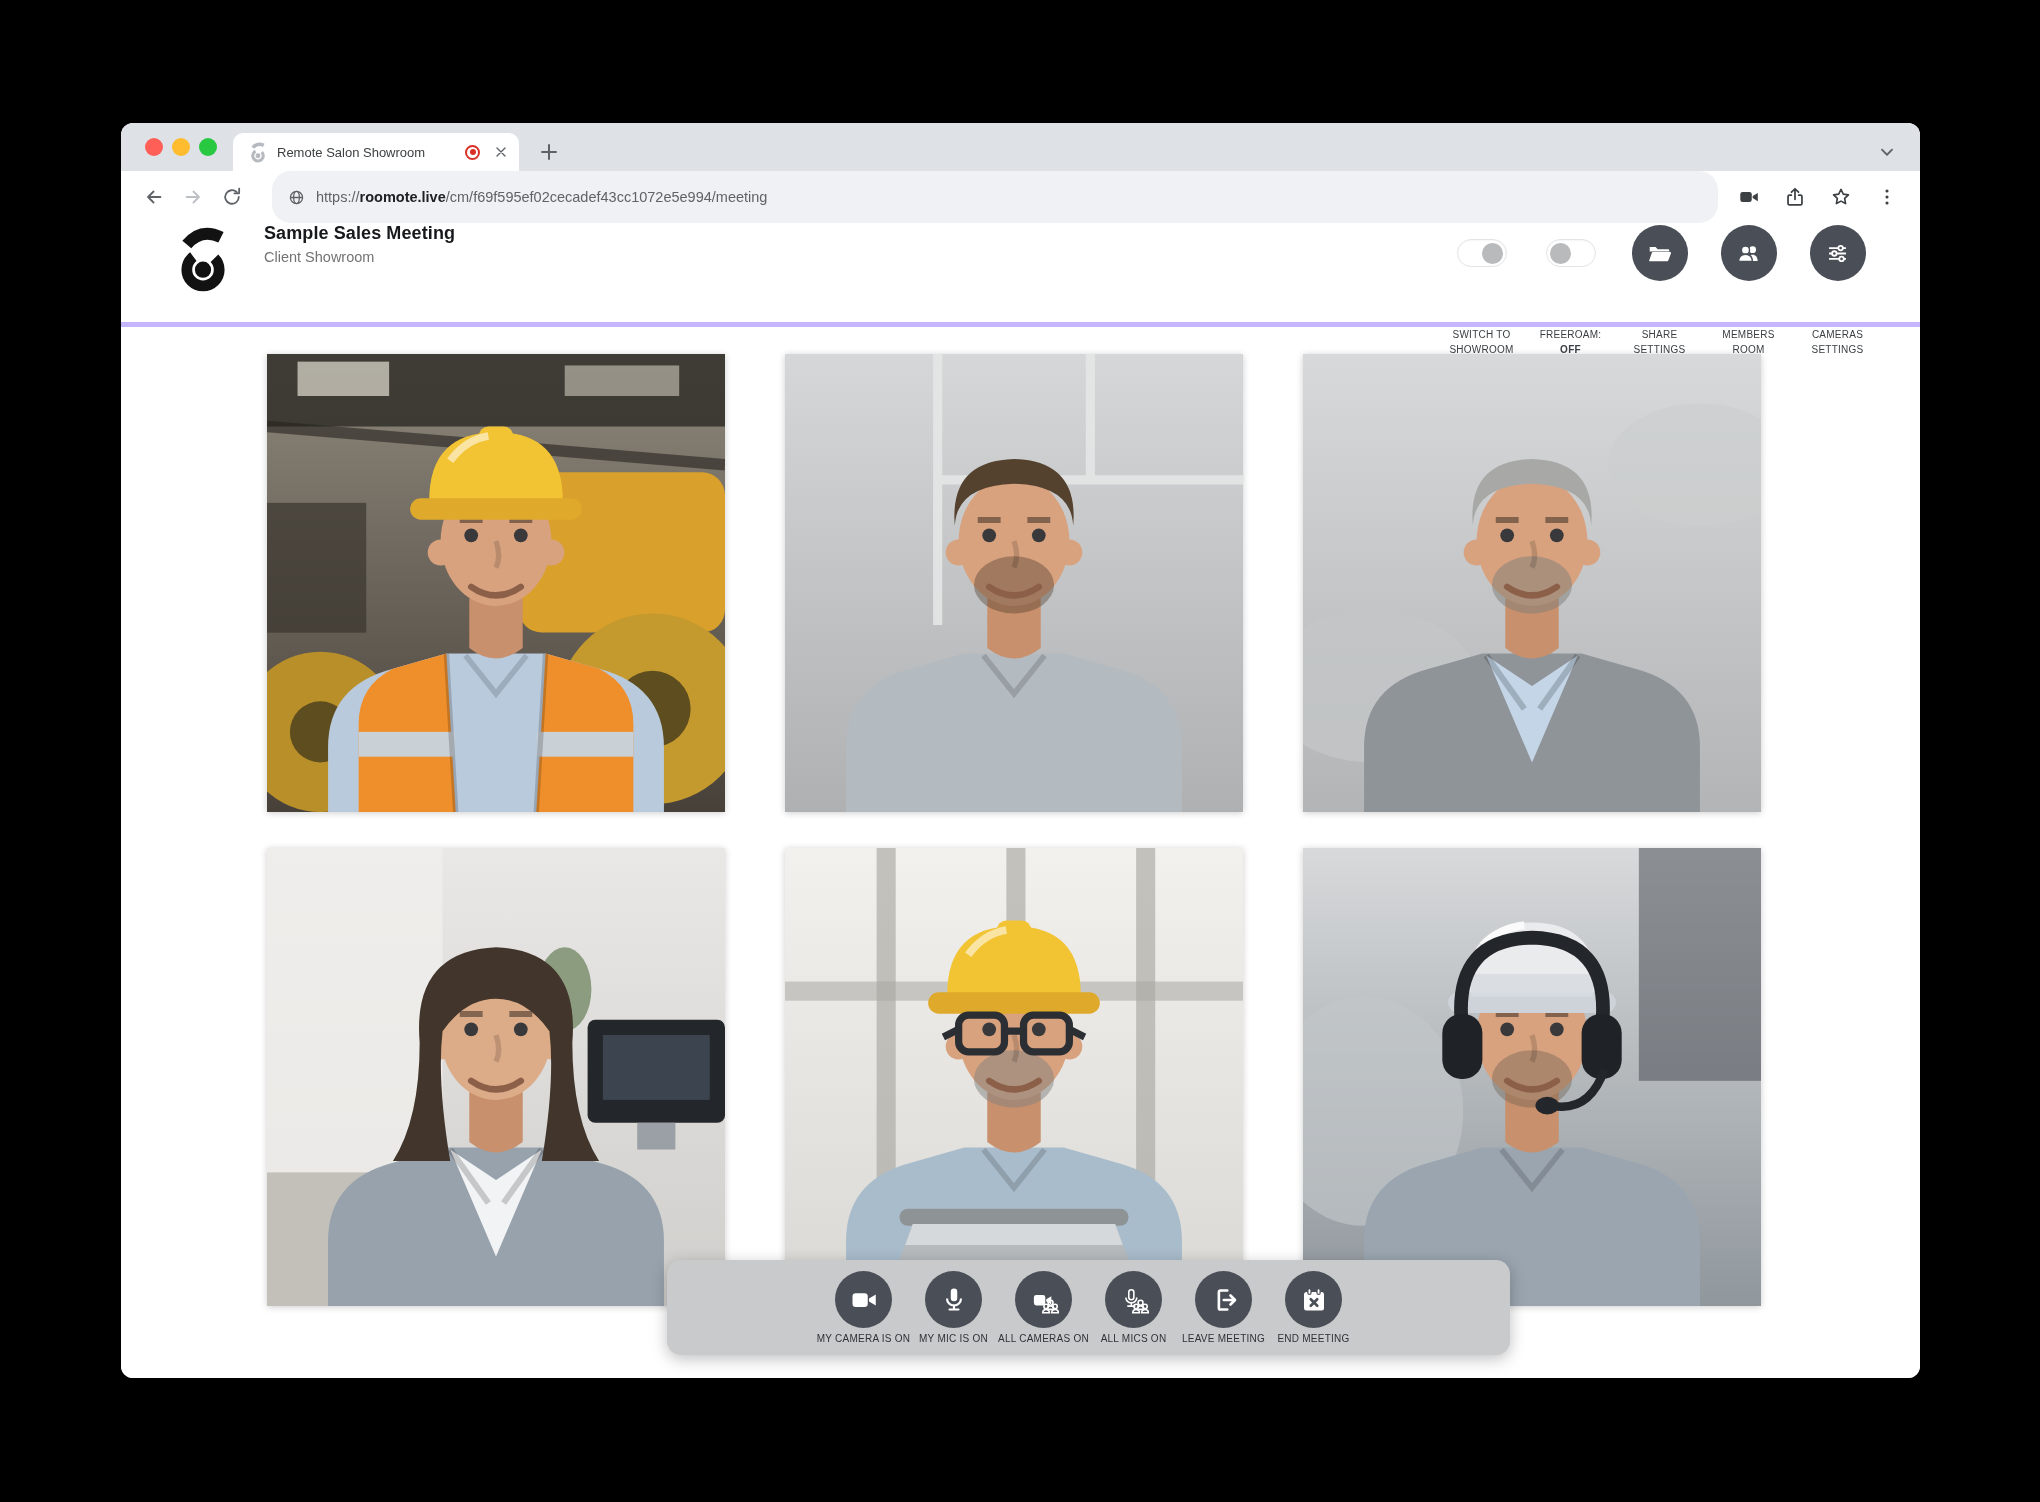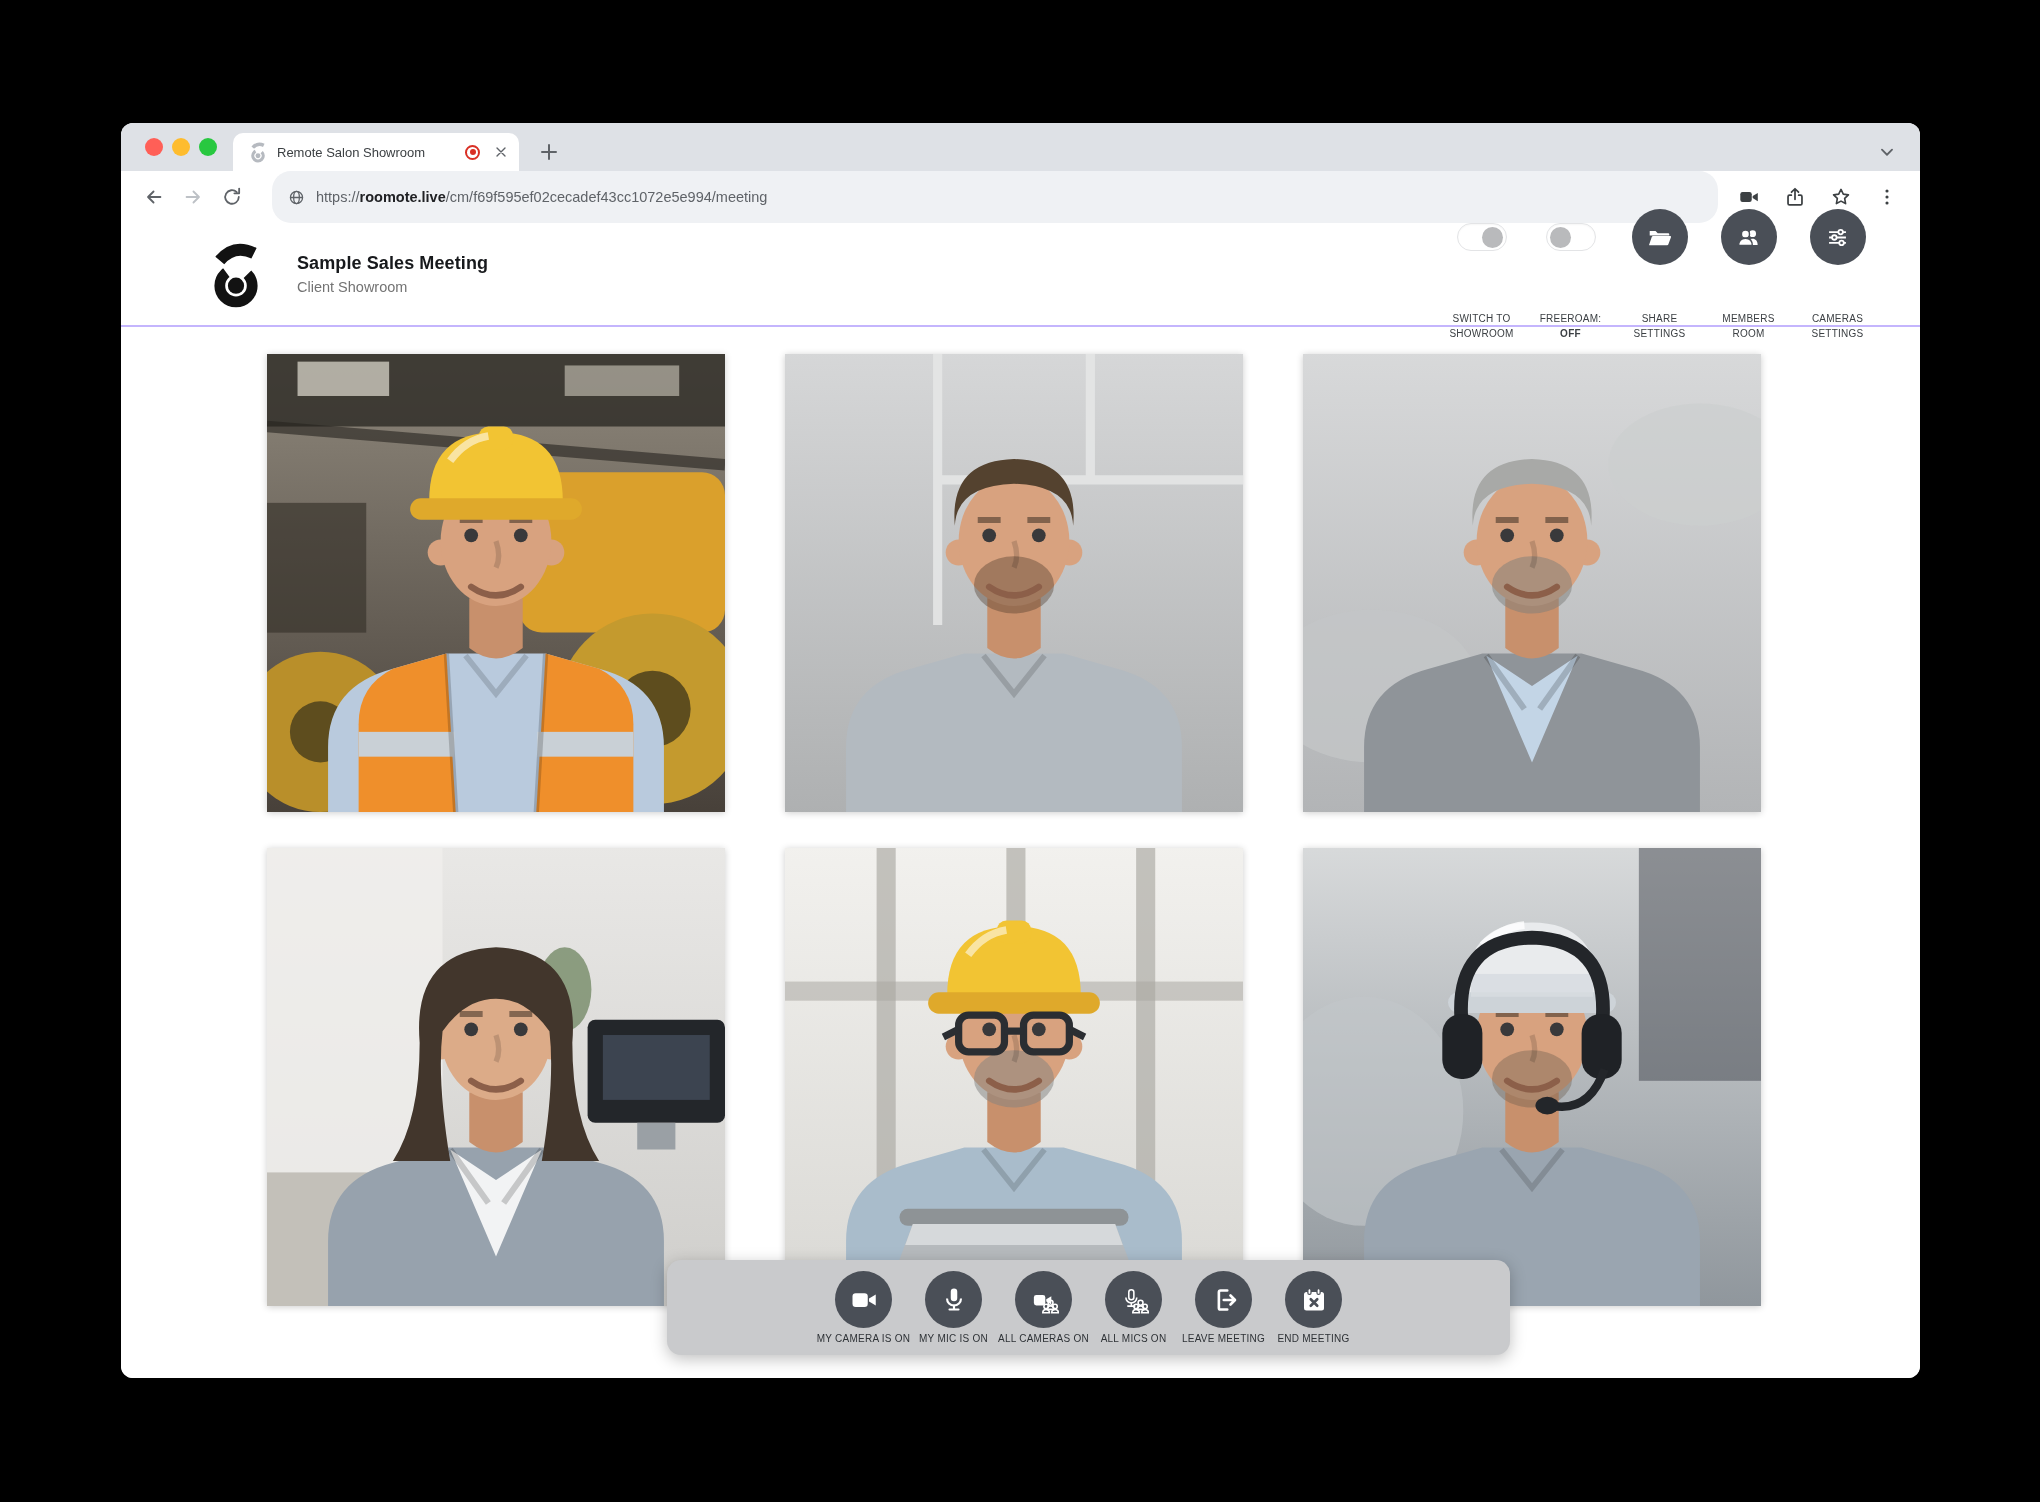--- a/index.html
+++ b/index.html
@@ -30,21 +30,21 @@
   .urlpill { flex:1; height:52px; background:#eff1f4; border-radius:19px; display:flex; align-items:center;
              padding:0 16px; margin:0 20px 0 12px; min-width:0; }
   .globe { width:17px; height:17px; color:#5f6368; margin-right:11px; flex:0 0 auto; }
   .urltext { font-size:14.5px; color:#5f6368; white-space:nowrap; overflow:hidden; }
   .urltext .domain { color:#202124; font-weight:700; }
   .tb-right { display:flex; align-items:center; gap:24px; color:#3c4043; }
   .tb-right .ic { width:22px; height:22px; }
 
   
   .app { position:relative; height:1155px; background:#fff; }
-  .app-header { height:104px; border-bottom:2px solid #c4b5fd; display:flex; align-items:center; padding:0 38px 0 88px; }
+  .app-header { height:104px; border-bottom:5px solid #c4b5fd; display:flex; align-items:flex-start; padding:0 38px 0 55px; }
   .logo { width:54px; height:70px; flex:0 0 auto; }
   .title-block { margin-left:34px; }
   .meeting-title { font-size:18px; font-weight:700; color:#17191c; letter-spacing:.1px; }
   .meeting-subtitle { font-size:14.5px; color:#737373; margin-top:5px; }
   .hdr-controls { margin-left:auto; display:flex; align-items:flex-start; }
   .hdr-ctl { width:89px; display:flex; flex-direction:column; align-items:center;gap:40px; }
   .widget-area { height:60px; display:flex; align-items:center; justify-content:center; }
   .toggle { width:50px; height:28px; border-radius:14px; background:#fff; border:1.5px solid #e3e4e6;
             position:relative; box-shadow:inset 0 1px 2px rgba(0,0,0,.04); cursor:pointer; }
   .toggle .knob { position:absolute; top:2.5px; width:21px; height:21px; border-radius:50%; background:#b9babc; }

